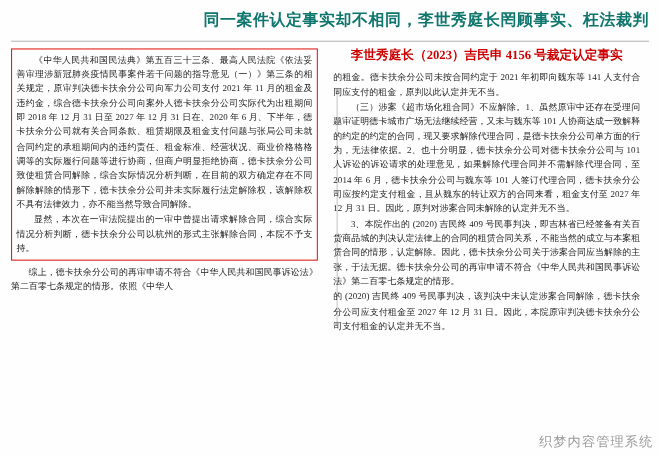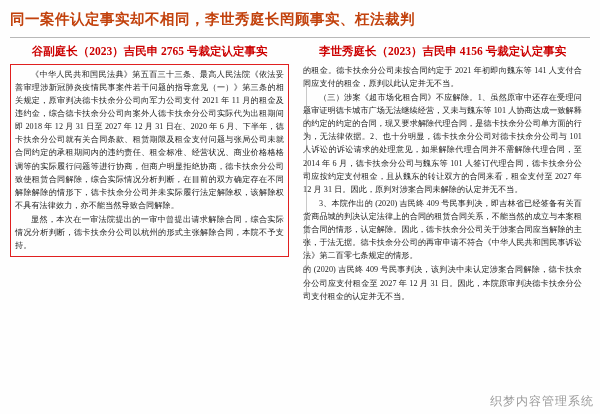--- a/index.html
+++ b/index.html
@@ -16,22 +16,22 @@
   }
   .page {
     width: 600px;
     height: 414px;
     position: relative;
     box-sizing: border-box;
     padding: 8px 10px 0 10px;
     background: #fefefe;
   }
   .main-title {
-    text-align: left;
-    color: #c2410c;
+    text-align: right;
+    color: #0f766e;
     font-weight: bold;
     font-size: 14.5px;
     letter-spacing: 0.5px;
     margin: 2px 0 8px 0;
     font-family: Liberation Serif, serif;
     line-height: 1.3;
   }
   .title-rule {
     border: none;
     border-top: 1px solid #b8b8b8;
@@ -104,28 +104,28 @@
 <div class="page">
 
   <div class="main-title">同一案件认定事实却不相同，李世秀庭长罔顾事实、枉法裁判</div>
   <hr class="title-rule">
 
   <div class="columns">
 
     <div class="divider"></div>
 
     <div class="col">
-      <div class="col-head">谷副庭长（2023）吉民申 2765 号裁定认定事实</div>
       <div class="boxed gap-after">
         <div class="body-text">
           <p class="ind">《中华人民共和国民法典》第五百三十三条、最高人民法院《依法妥善审理涉新冠肺炎疫情民事案件若干问题的指导意见（一）》第三条的相关规定，原审判决德卡扶余分公司向军力公司支付 2021 年 11 月的租金及违约金，综合德卡扶余分公司向案外人德卡扶余分公司实际代为出租期间即 2018 年 12 月 31 日至 2027 年 12 月 31 日在、2020 年 6 月、下半年，德卡扶余分公司就有关合同条款、租赁期限及租金支付问题与张局公司未就合同约定的承租期间内的违约责任、租金标准、经营状况、商业价格格格调等的实际履行问题等进行协商，但商户明显拒绝协商，德卡扶余分公司致使租赁合同解除，综合实际情况分析判断，在目前的双方确定存在不同解除解除的情形下，德卡扶余分公司并未实际履行法定解除权，该解除权不具有法律效力，亦不能当然导致合同解除。</p>
           <p class="ind">显然，本次在一审法院提出的一审中曾提出请求解除合同，综合实际情况分析判断，德卡扶余分公司以杭州的形式主张解除合同，本院不予支持。</p>
         </div>
       </div>
       <div class="body-text">
+        <p class="ind">综上，德卡扶余分公司的再审申请不符合《中华人民共和国民事诉讼法》第二百零七条规定的情形。依照《中华人</p>
       </div>
     </div>
 
     <div class="col">
       <div class="col-head">李世秀庭长（2023）吉民申 4156 号裁定认定事实</div>
       <div class="body-text">
         <p>的租金。德卡扶余分公司未按合同约定于 2021 年初即向魏东等 141 人支付合同应支付的租金，原判以此认定并无不当。</p>
         <p class="ind">（三）涉案《超市场化租合同》不应解除。1、虽然原审中还存在受理问题审证明德卡城市广场无法继续经营，又未与魏东等 101 人协商达成一致解释的约定的约定的合同，现又要求解除代理合同，是德卡扶余分公司单方面的行为，无法律依据。2、也十分明显，德卡扶余分公司对德卡扶余分公司与 101 人诉讼的诉讼请求的处理意见，如果解除代理合同并不需解除代理合同，至 2014 年 6 月，德卡扶余分公司与魏东等 101 人签订代理合同，德卡扶余分公司应按约定支付租金，且从魏东的转让双方的合同来看，租金支付至 2027 年 12 月 31 日。因此，原判对涉案合同未解除的认定并无不当。</p>
         <p class="ind">3、本院作出的 (2020) 吉民终 409 号民事判决，即吉林省已经签备有关百货商品城的判决认定法律上的合同的租赁合同关系，不能当然的成立与本案租赁合同的情形，认定解除。因此，德卡扶余分公司关于涉案合同应当解除的主张，于法无据。德卡扶余分公司的再审申请不符合《中华人民共和国民事诉讼法》第二百零七条规定的情形。</p>
         <p>的 (2020) 吉民终 409 号民事判决，该判决中未认定涉案合同解除，德卡扶余分公司应支付租金至 2027 年 12 月 31 日。因此，本院原审判决德卡扶余分公司支付租金的认定并无不当。</p>

